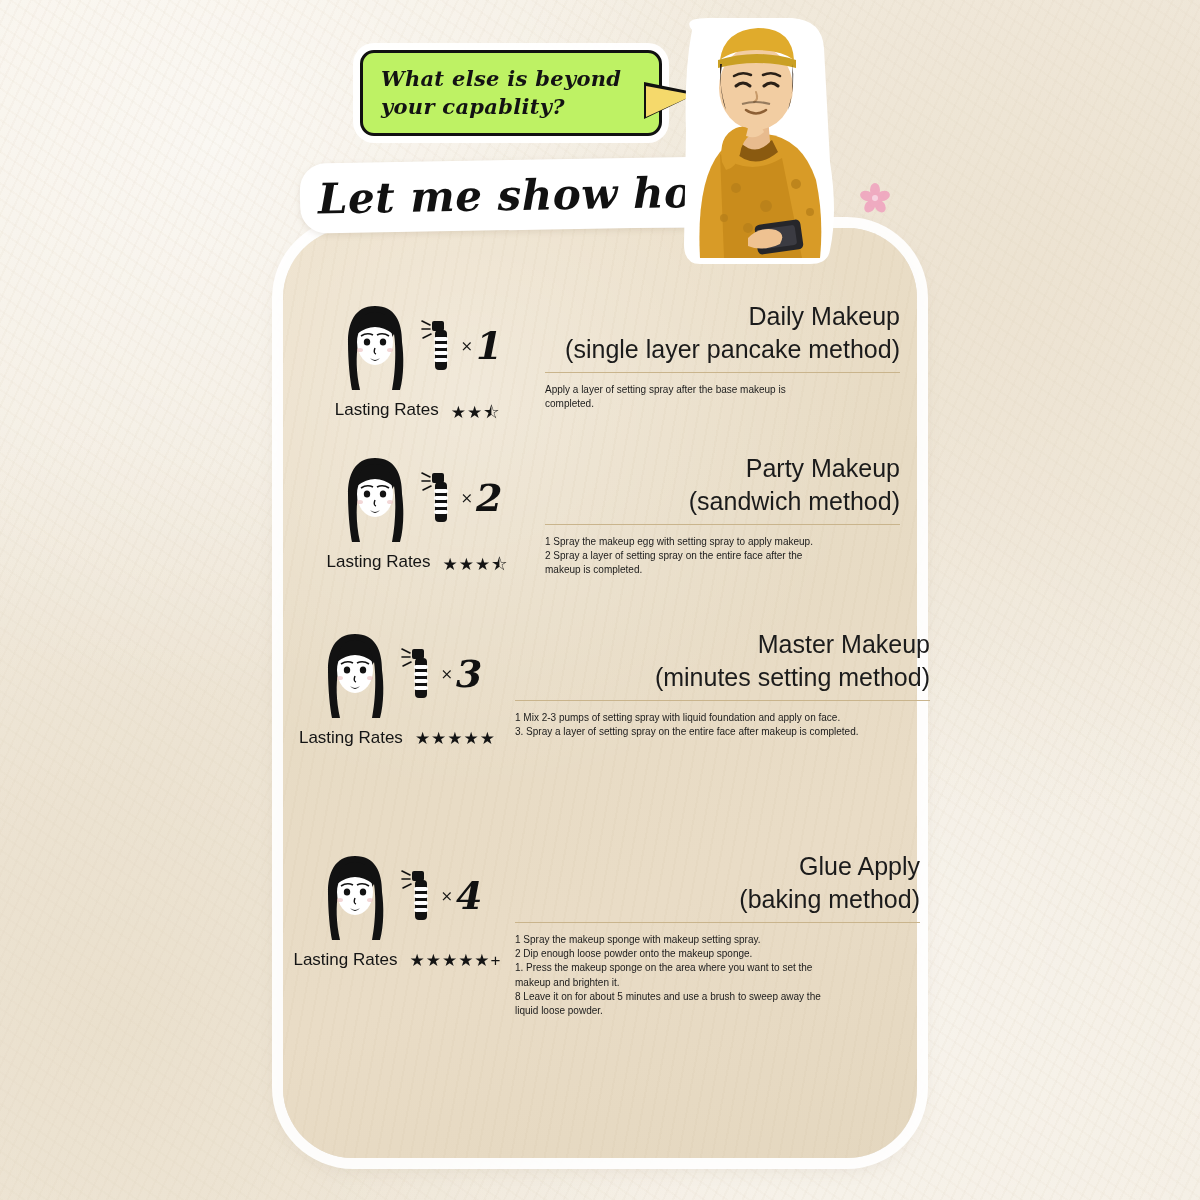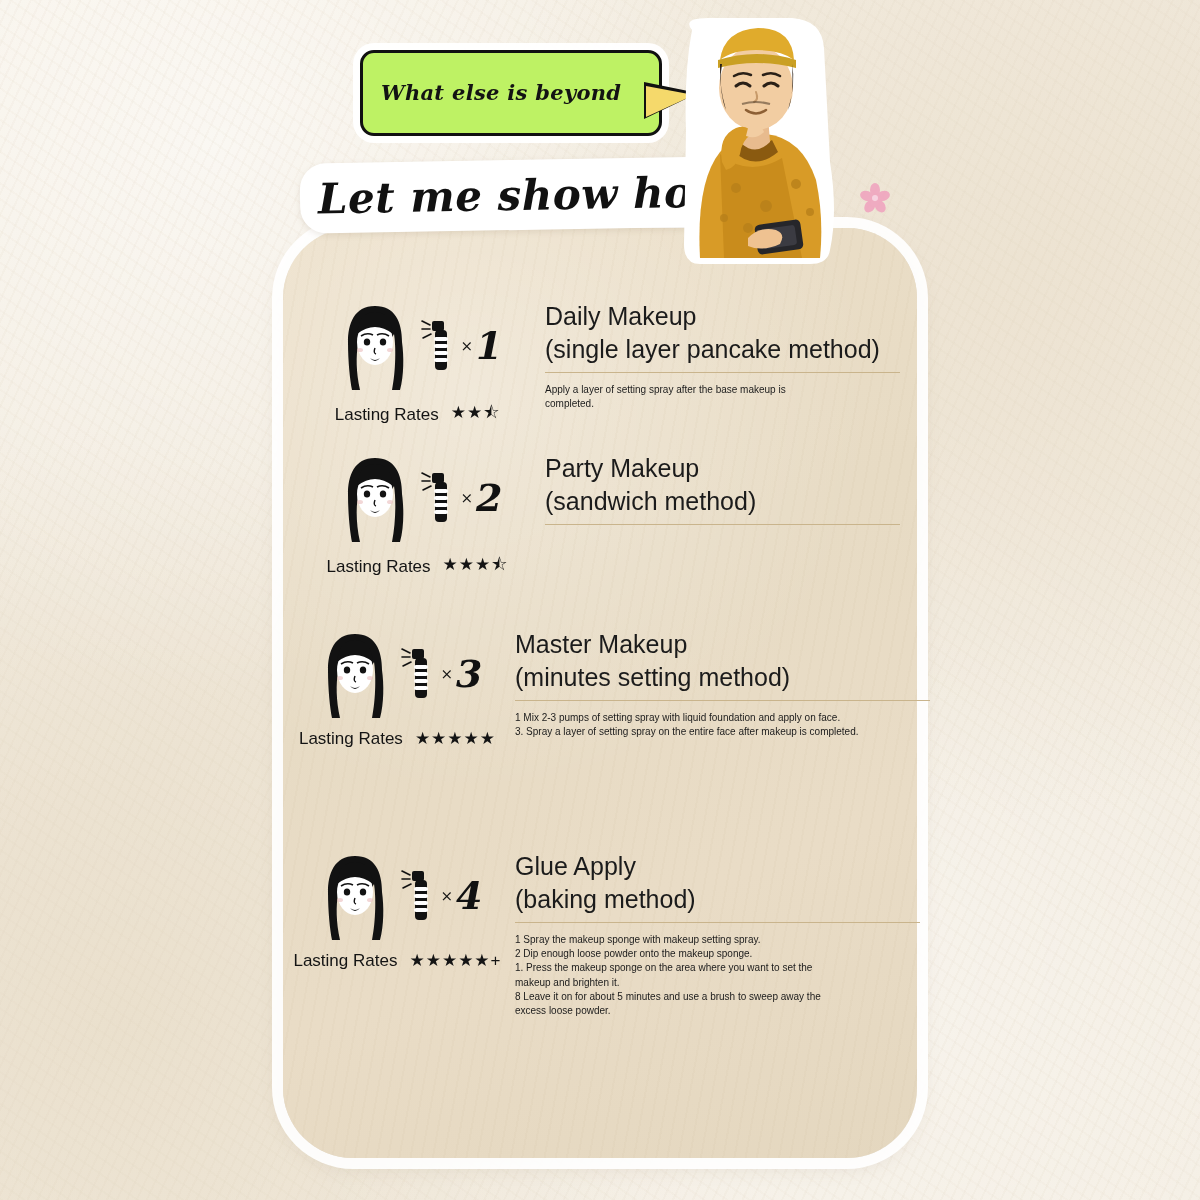--- a/index.html
+++ b/index.html
@@ -172,21 +172,20 @@
     font-family: "DejaVu Serif", serif;
     font-weight: bold;
     font-style: italic;
     font-size: 38px;
     color: #111;
     line-height: 1;
     margin-left: 1px;
   }
   .rating {
     display: flex;
-    align-items: center;
     gap: 12px;
     margin-top: 8px;
     font-size: 17px;
     color: #141414;
     white-space: nowrap;
   }
   .stars {
     letter-spacing: 1px;
     font-size: 17px;
     color: #141414;
@@ -195,20 +194,21 @@
   .text-col {
     flex: 1;
     padding-left: 10px;
   }
   .title {
     font-size: 25px;
     color: #1b1b1b;
     line-height: 1.32;
     margin: 0 0 6px 0;
     font-weight: normal;
+    text-align: right;
   }
   .divider {
     height: 1px;
     background: #c9b48c;
     margin: 2px 0 10px 0;
   }
   .body-text {
     font-size: 10px;
     color: #1b1b1b;
     line-height: 1.42;
@@ -238,20 +238,21 @@
 
 <div id="bg"></div>
 
 <div id="card"></div>
 
 <div id="bubble-tail-outline"></div>
 <div id="bubble-tail"></div>
 <div id="bubble">
   <div class="bubble-text">
     <span>What else is beyond</span>
+    <span>your capablity?</span>
   </div>
 </div>
 
 <div id="headline">
   <span>Let me show how</span>
 </div>
 
 <div id="character">
   <svg width="178" height="258" viewBox="0 0 178 258">
 
@@ -405,20 +406,25 @@
       <span>Lasting Rates</span>
       <span class="stars">★★★⯪</span>
     </div>
   </div>
   <div class="text-col">
     <div class="title">
       <span>Party Makeup</span><br>
       <span>(sandwich method)</span>
     </div>
     <div class="divider"></div>
+    <div class="body-text">
+      <span class="line">1 Spray the makeup egg with setting spray to apply makeup.</span>
+      <span class="line">2 Spray a layer of setting spray on the entire face after the</span>
+      <span class="line">makeup is completed.</span>
+    </div>
   </div>
 </div>
 
 <div class="row" id="row-3">
   <div class="icon-col">
     <div class="face-wrap">
       <svg width="86" height="92" viewBox="0 0 86 92">
         <path d="M43 6 C22 6 16 24 16 42 C16 62 18 80 20 90 L28 90 C24 72 24 56 26 44 C30 48 40 50 49 46 C56 43 60 38 62 34 C64 46 64 70 60 90 L68 90 C72 76 72 56 70 42 C70 22 63 6 43 6 Z" fill="#121212"></path>
         <ellipse cx="43" cy="42" rx="18" ry="23" fill="#ffffff"></ellipse>
         <path d="M25 34 q18 -14 36 0 q-2 -22 -18 -22 q-16 0 -18 22 Z" fill="#121212"></path>
@@ -511,16 +517,16 @@
       <span>Glue Apply</span><br>
       <span>(baking method)</span>
     </div>
     <div class="divider"></div>
     <div class="body-text">
       <span class="line">1 Spray the makeup sponge with makeup setting spray.</span>
       <span class="line">2 Dip enough loose powder onto the makeup sponge.</span>
       <span class="line">1. Press the makeup sponge on the area where you want to set the</span>
       <span class="line">makeup and brighten it.</span>
       <span class="line">8 Leave it on for about 5 minutes and use a brush to sweep away the</span>
-      <span class="line">excess loose powder.</span>
+      <span class="line">liquid loose powder.</span>
     </div>
   </div>
 </div>
 
 </body></html>

